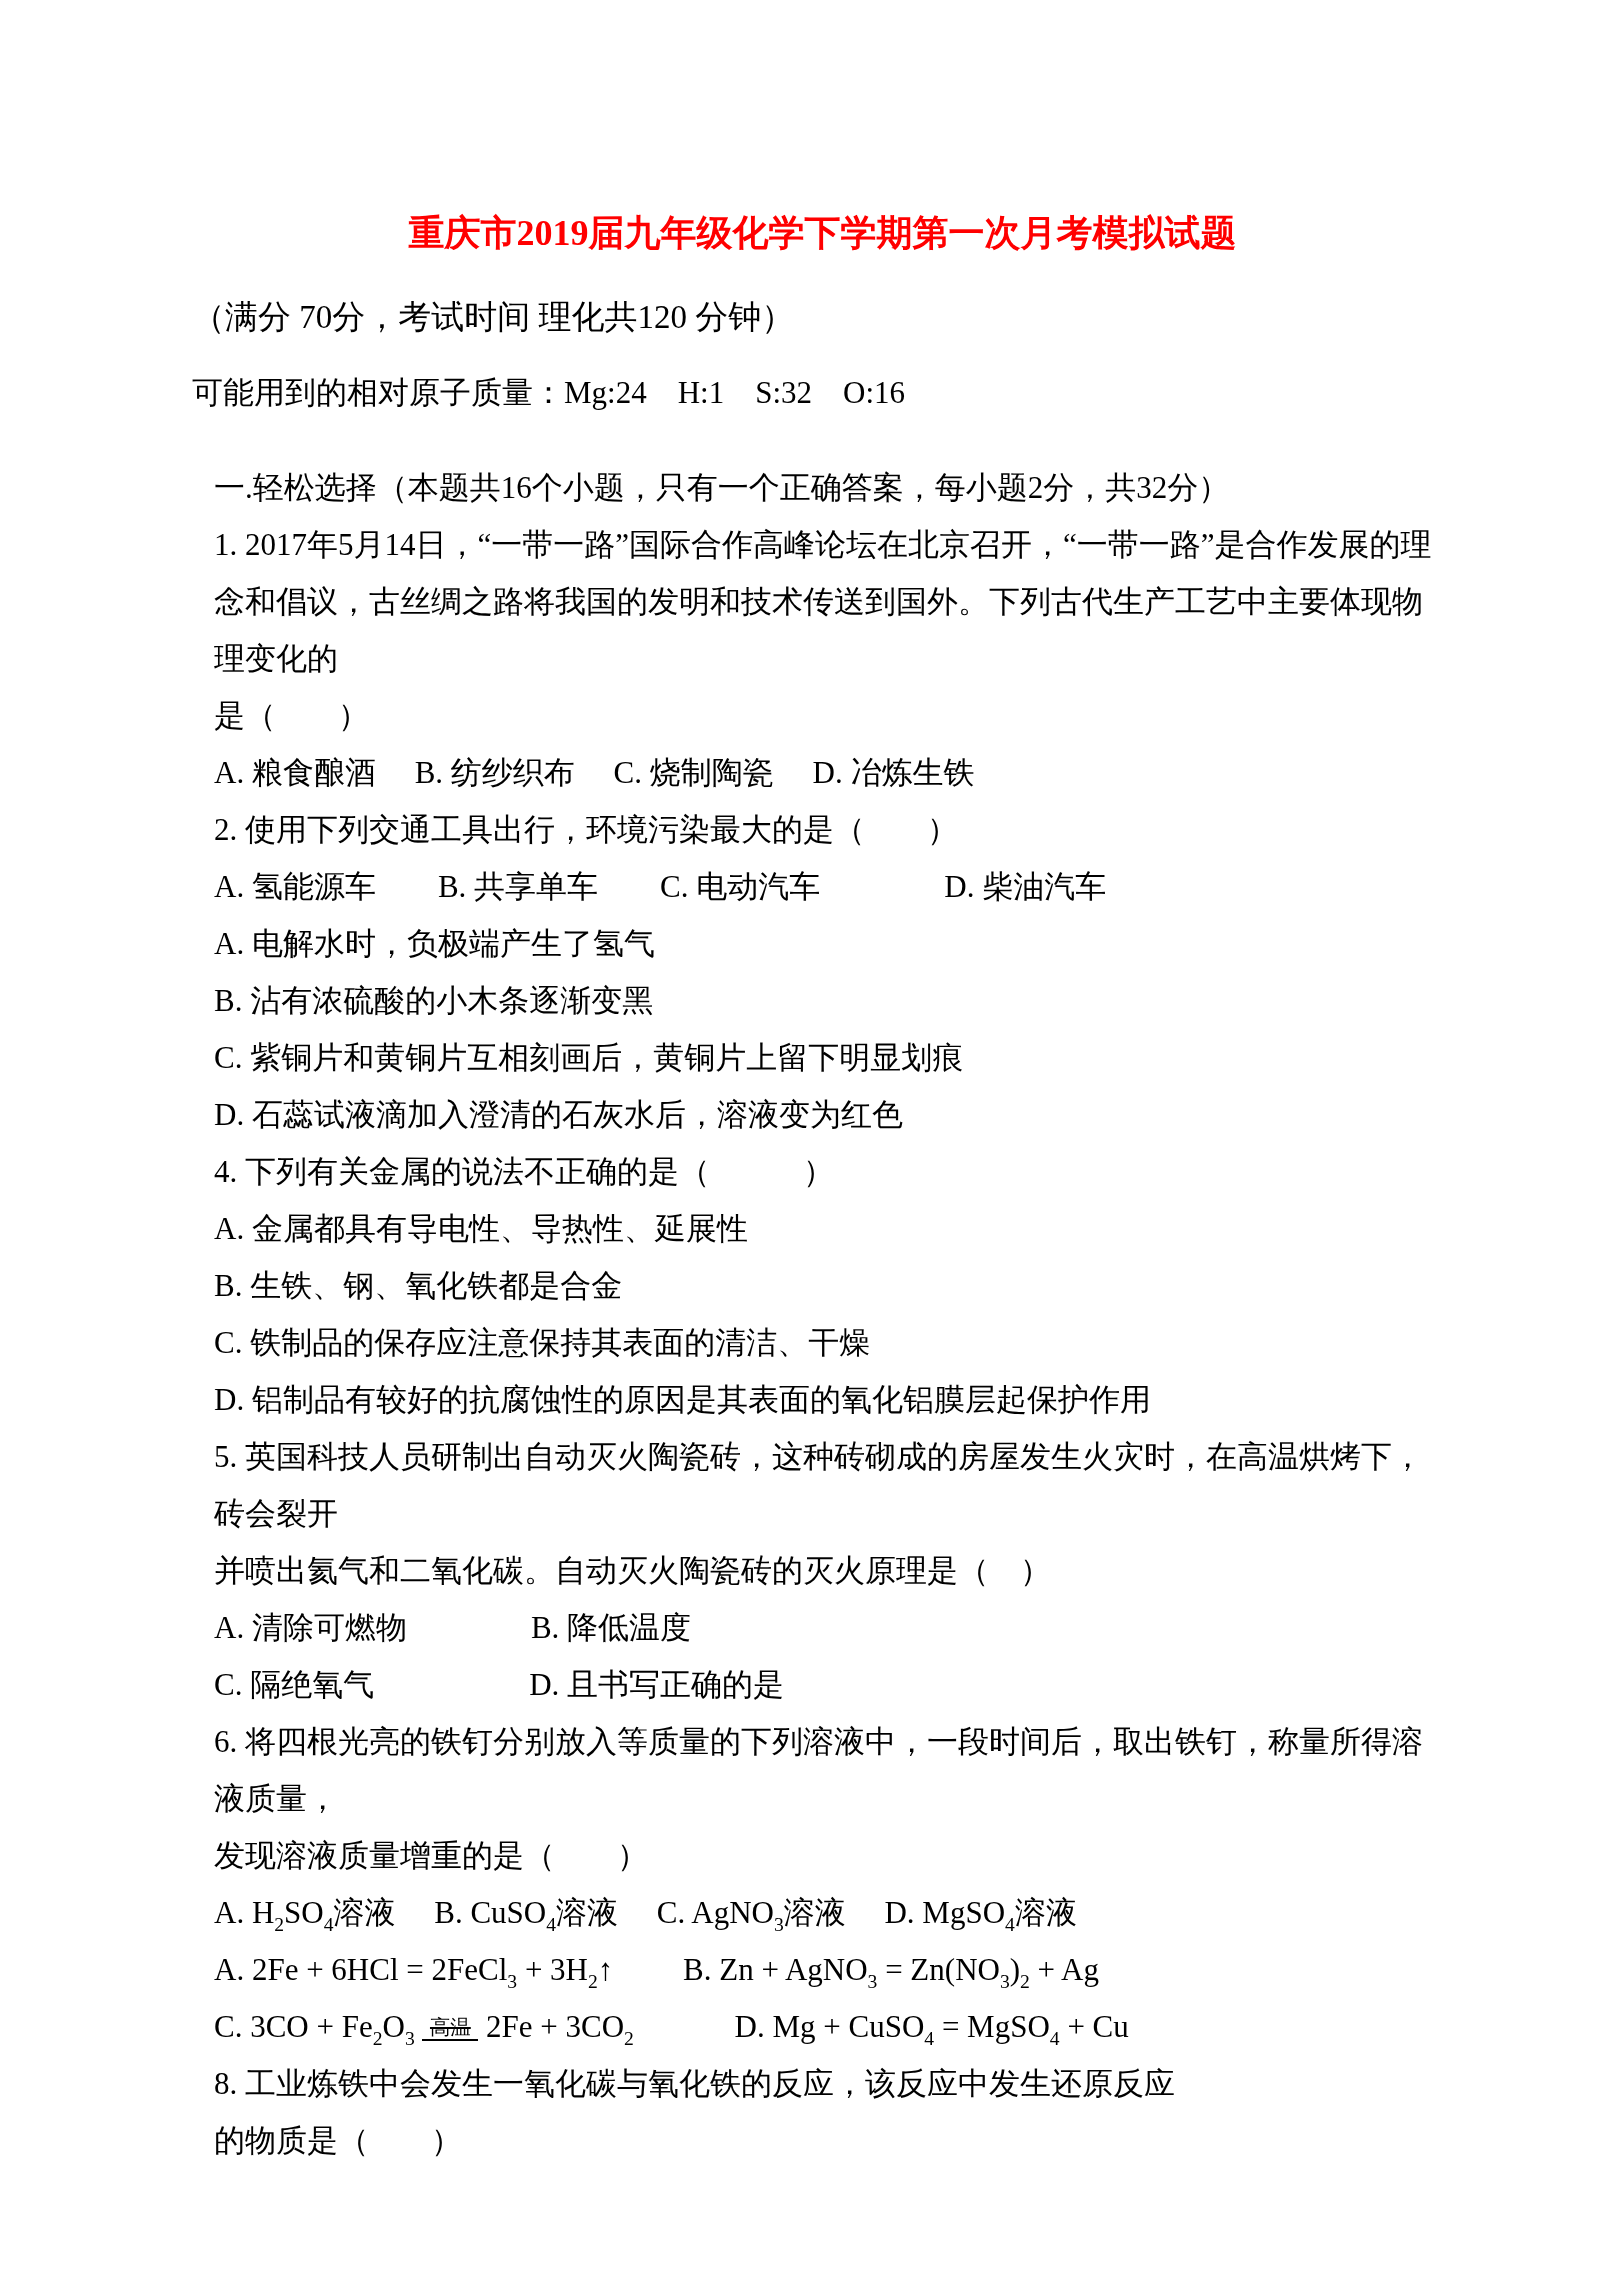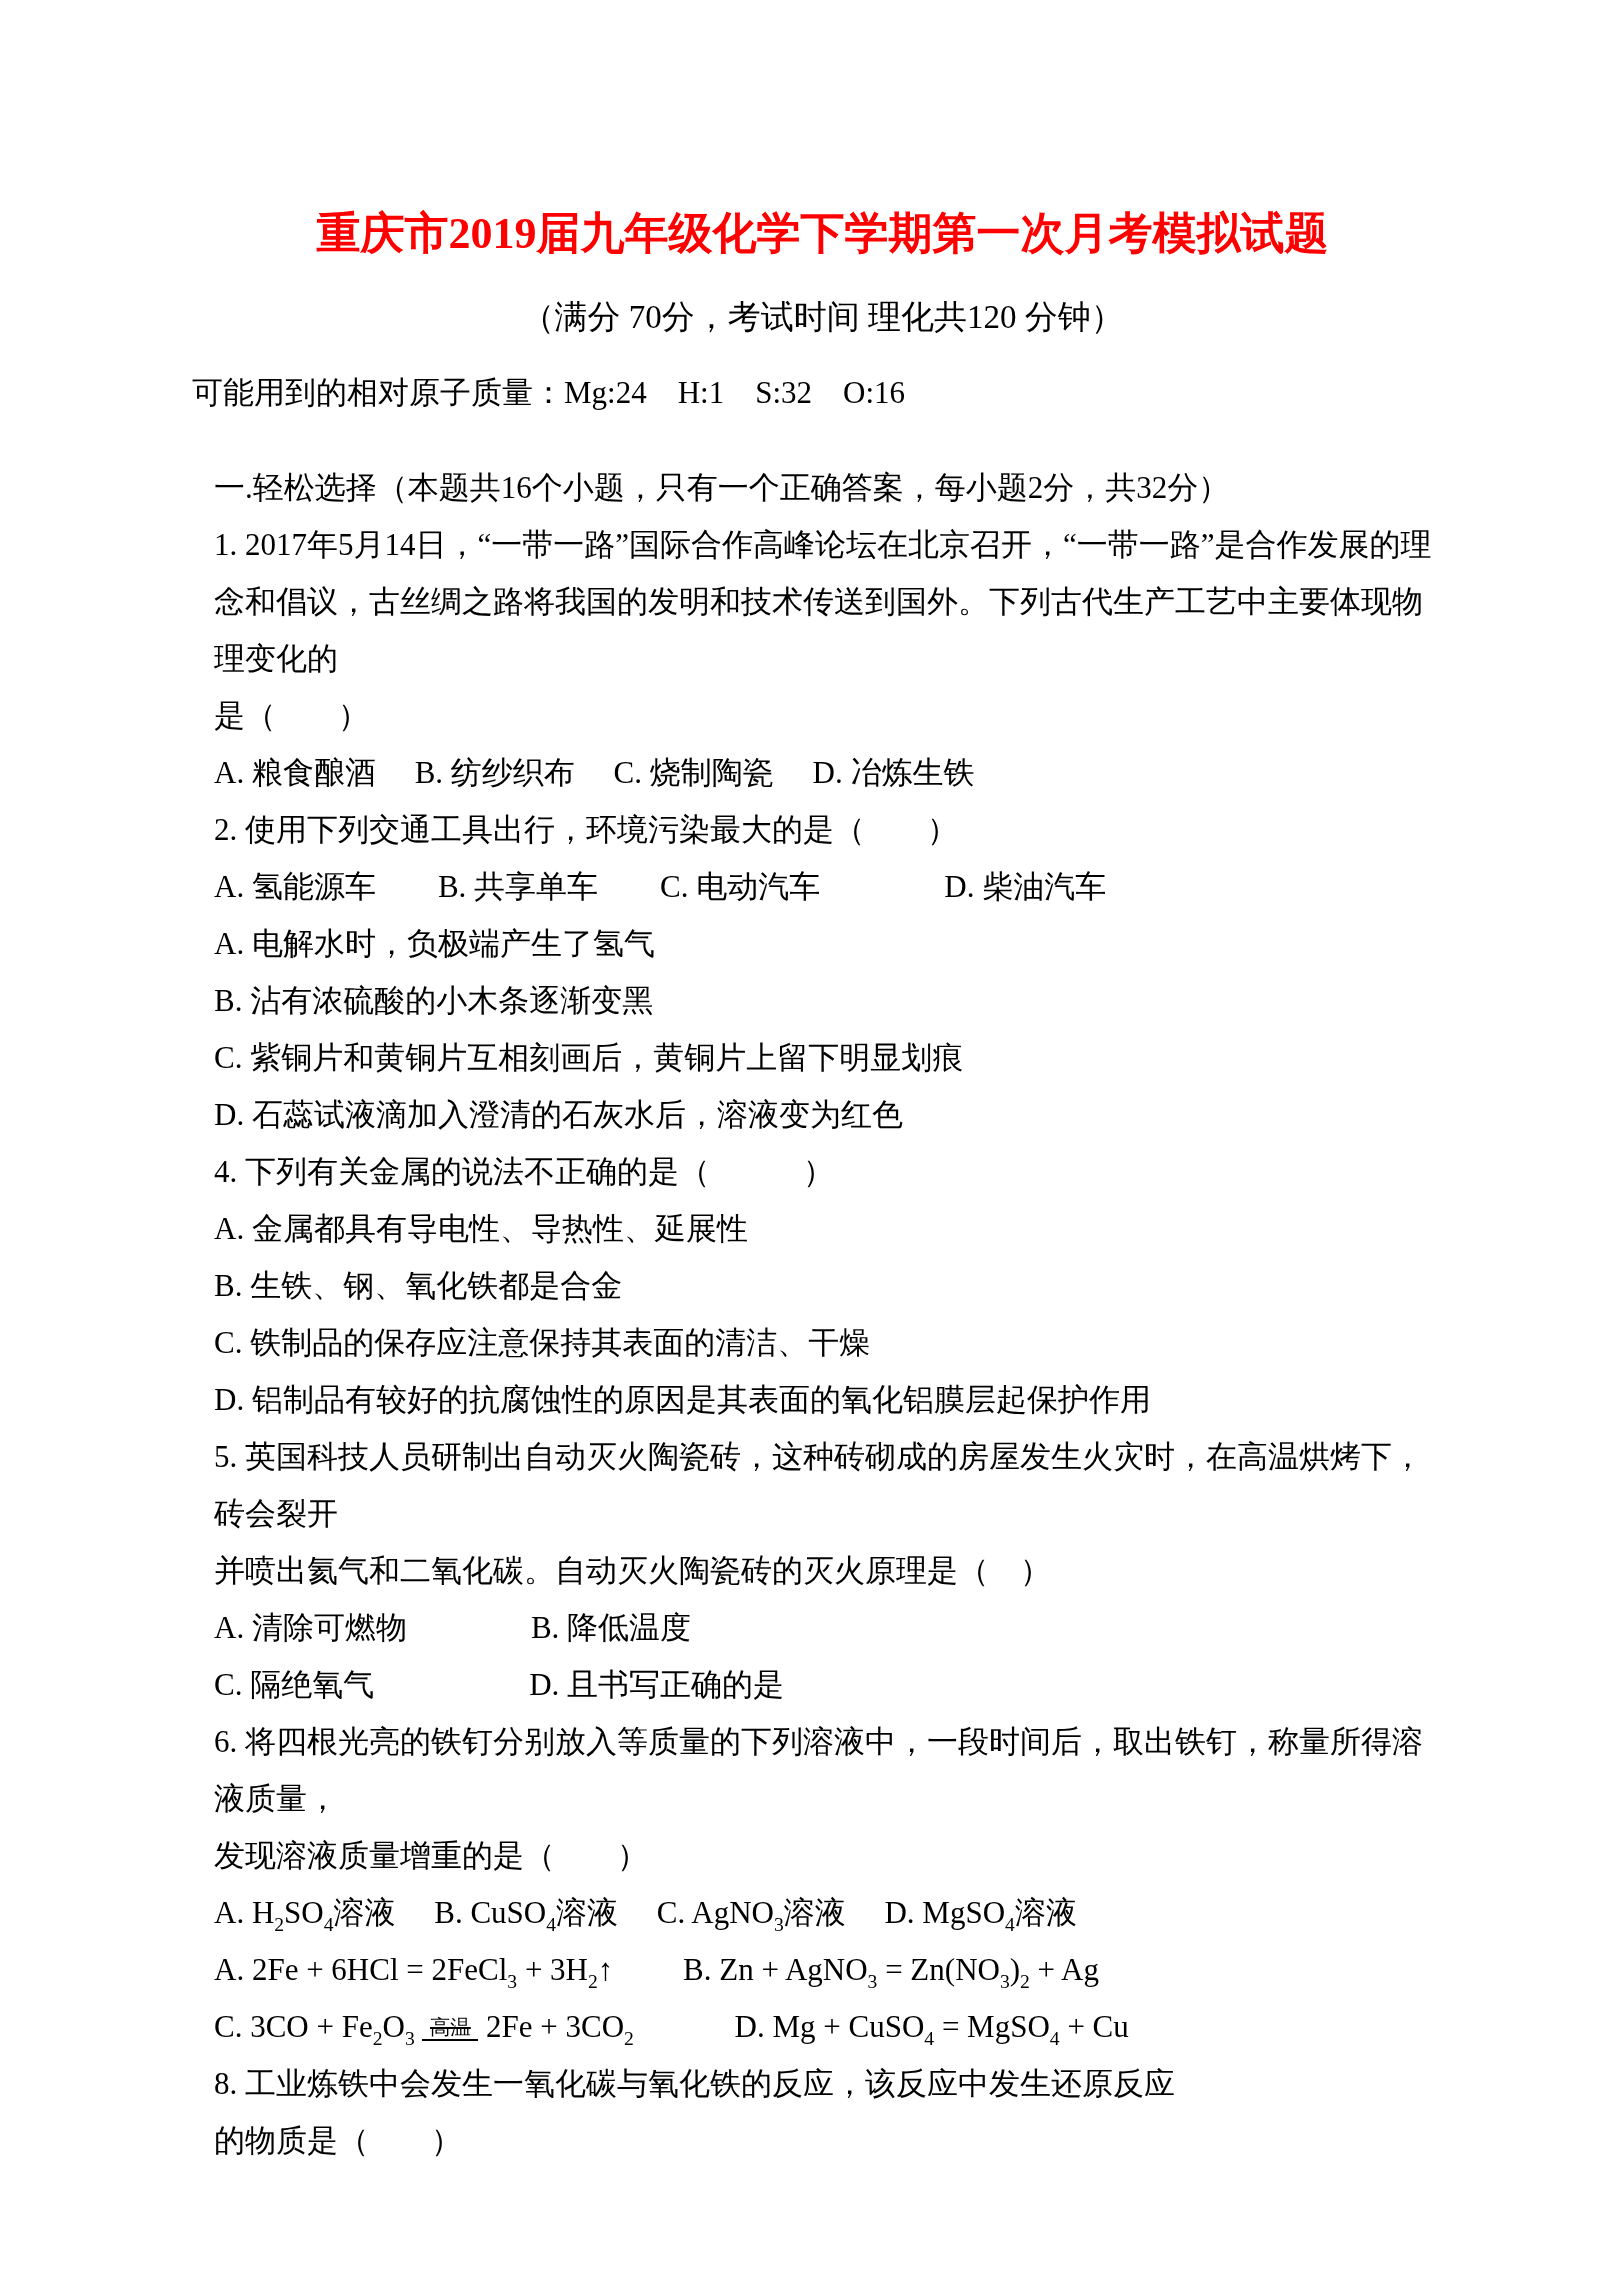--- a/index.html
+++ b/index.html
@@ -12,29 +12,28 @@
     color: #000000;
     overflow: hidden;
     box-sizing: border-box;
   }
   .content {
     box-sizing: border-box;
     padding: 208px 170px 0 192px;
   }
   .title {
     text-align: center;
-    font-size: 44px;
+    font-size: 36px;
     line-height: 51px;
     font-weight: bold;
     color: #ff0000;
     white-space: pre-wrap;
   }
   .subtitle {
     margin-top: 39px;
-    text-align: center;
     font-size: 33px;
     line-height: 39px;
     white-space: pre-wrap;
   }
   .atomic {
     margin-top: 36px;
     font-size: 31px;
     line-height: 39px;
     white-space: pre-wrap;
   }

